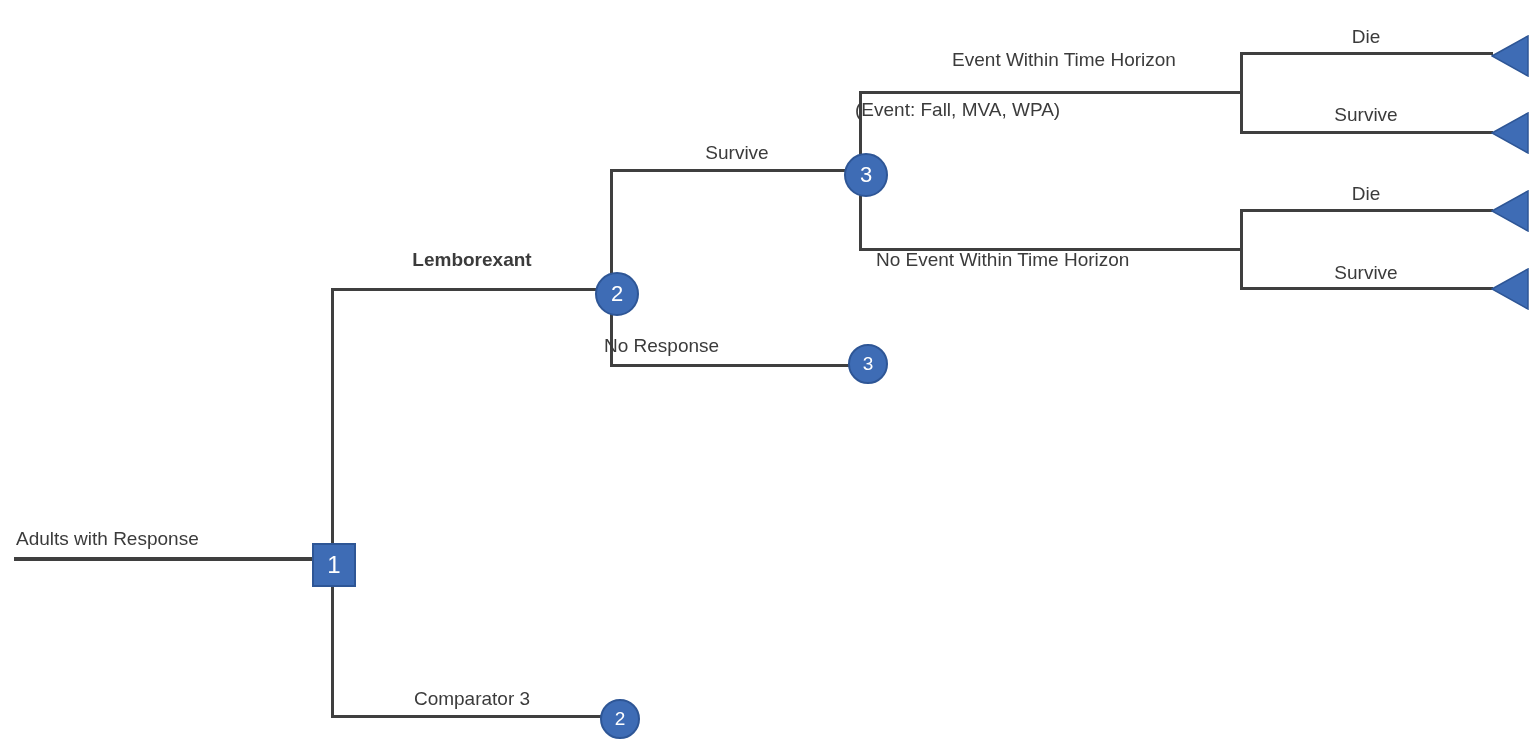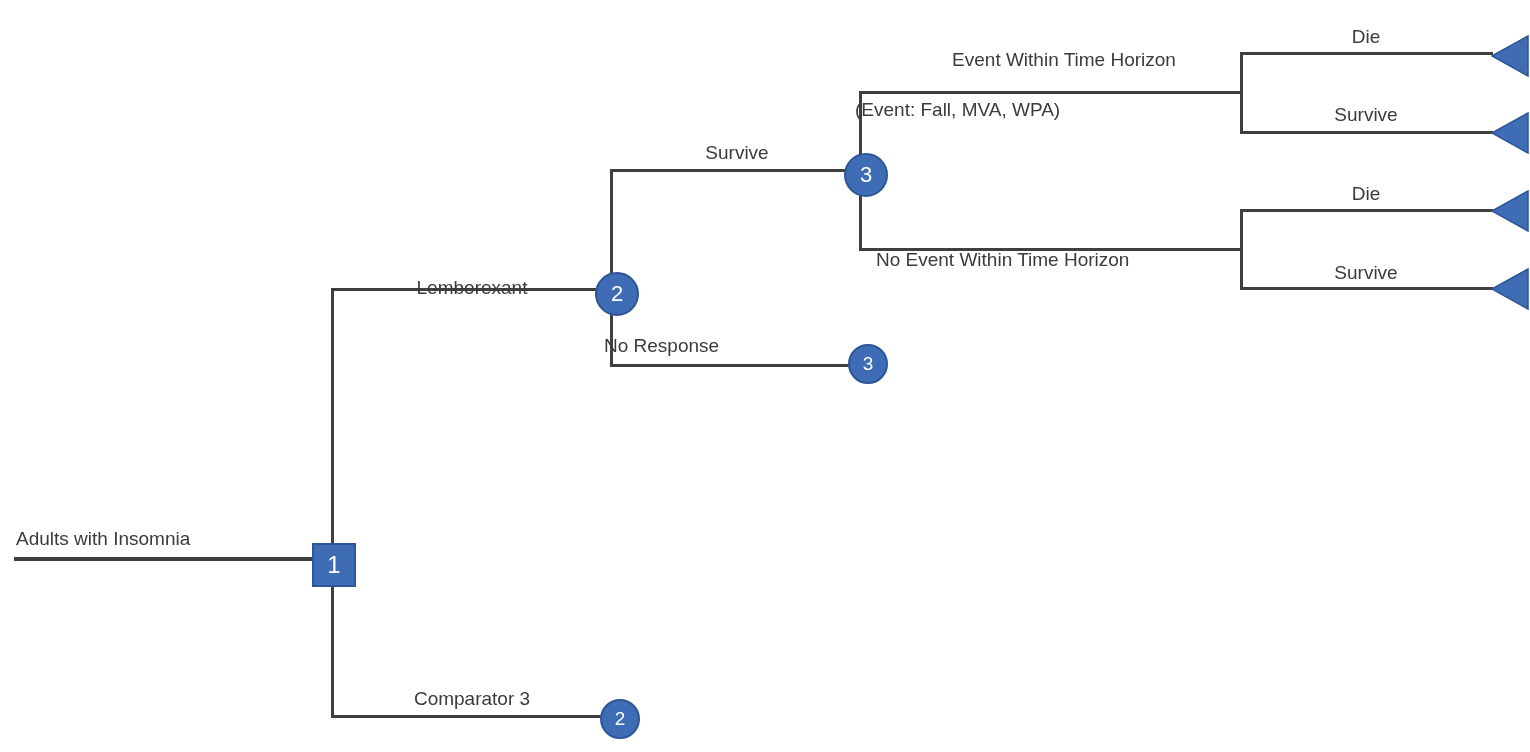--- a/index.html
+++ b/index.html
@@ -78,31 +78,31 @@
     stroke: var(--node-border, #2e5696);
     stroke-width: 1.5;
   }
 </style>
 </head>
 <body>
 
 <div class="canvas">
 
   <div>
-    <div class="lbl" style="left:16px; top:529px;">Adults with Insomnia</div>
+    <div class="lbl" style="left:16px; top:529px;">Adults with Response</div>
     <div class="hline root" style="left:14px; top:557px; width:320px;"></div>
 
     <div class="vline" style="left:331px; top:288px; height:430px;"></div>
     <div class="node square" style="left:312px; top:543px;">
       <span>1</span>
     </div>
   </div>
 
   <div>
-    <div class="lbl centered" style="left:472px; top:278px;">Lemborexant</div>
+    <div class="lbl centered" style="left:472px; top:250px;font-weight:bold;">Lemborexant</div>
     <div class="hline" style="left:331px; top:288px; width:282px;"></div>
     <div class="vline" style="left:610px; top:169px; height:198px;"></div>
     <div class="node circle" style="left:595px; top:272px;">
       <span>2</span>
     </div>
   </div>
 
   <div>
     <div class="lbl centered" style="left:737px; top:143px;">Survive</div>
     <div class="hline" style="left:610px; top:169px; width:252px;"></div>

